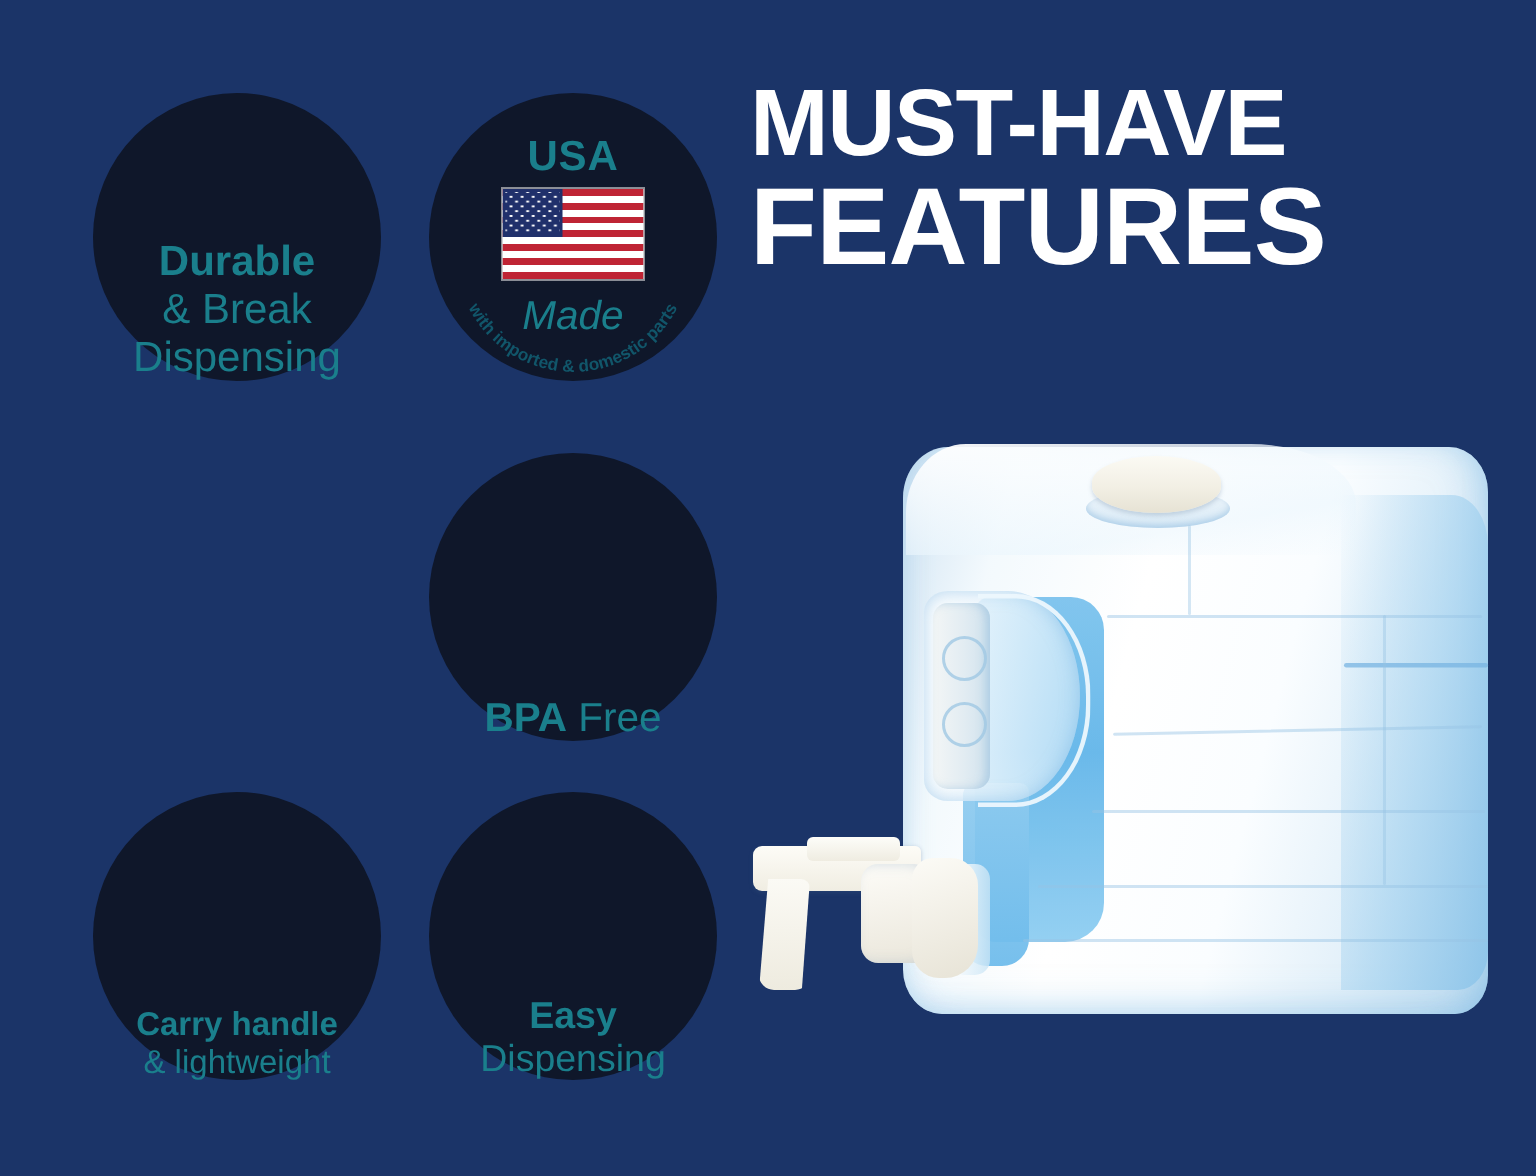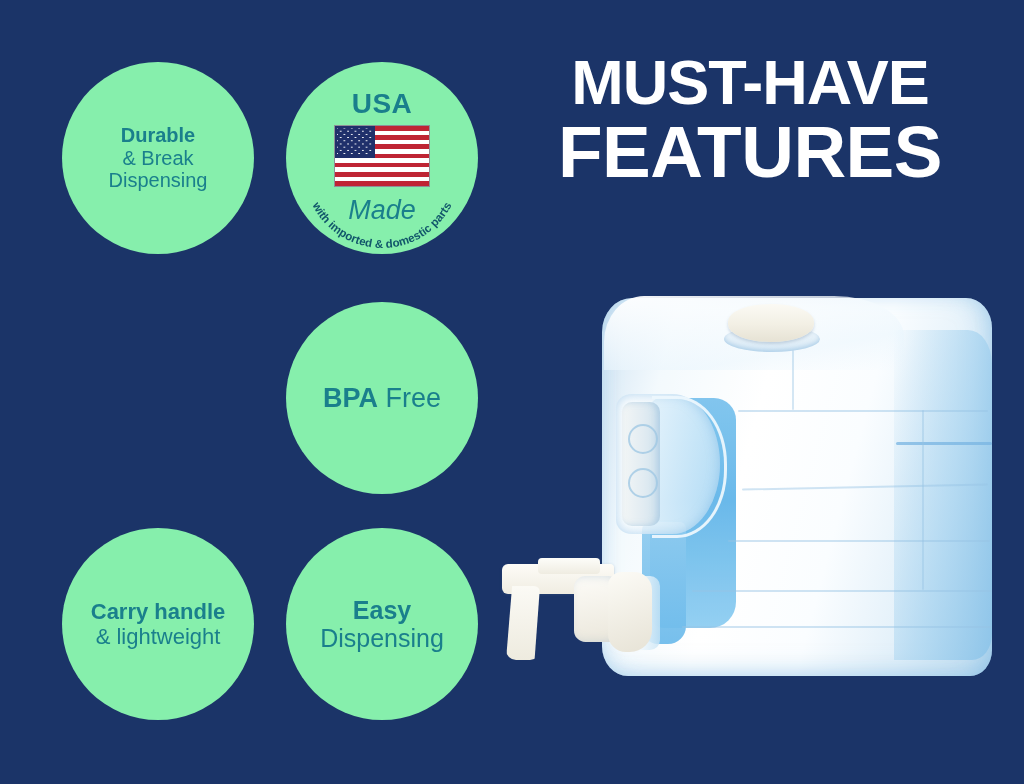--- a/index.html
+++ b/index.html
@@ -19,21 +19,20 @@
     height: 784px;
     background: #1b3468;
   }
 
   
   .headline {
     position: absolute;
     left: 500px;
     top: 52px;
     width: 500px;
-    text-align: center;
     color: #ffffff;
     line-height: 0.98;
     letter-spacing: -0.5px;
   }
   .headline .l1 {
     display: block;
     font-size: 63px;
     font-weight: 600;
     letter-spacing: -1px;
   }
@@ -41,31 +40,31 @@
     display: block;
     font-size: 73px;
     font-weight: 800;
     letter-spacing: -0.5px;
     margin-top: 2px;
   }
 
   
   .bubble {
     position: absolute;
-    background: #86efac;
+    background: #0f172a;
     border-radius: 50%;
     display: flex;
-    align-items: center;
+    align-items: flex-end;
     justify-content: center;
     text-align: center;
     color: #1a7f8c;
   }
   .bubble .txt {
     line-height: 1.14;
-    font-size: 20px;
+    font-size: 28px;
     padding: 0 10px;
   }
   .bubble .txt .b {
     font-weight: 700;
   }
   .bubble .txt .r {
     font-weight: 400;
   }
   .bubble .txt .line {
     display: block;

